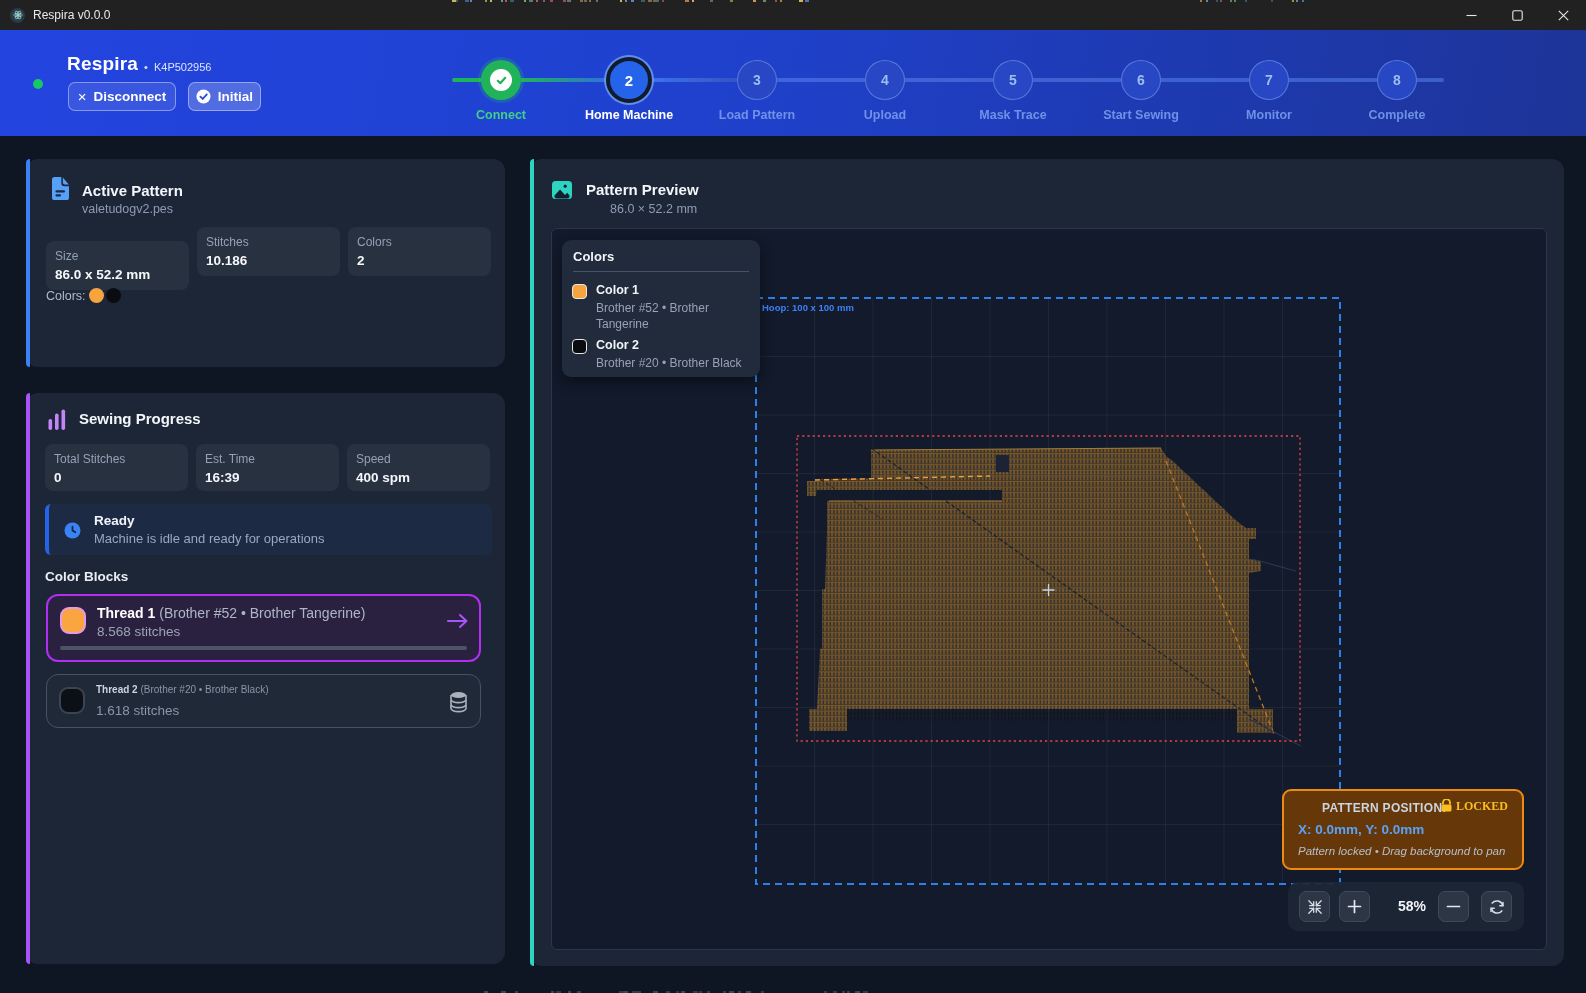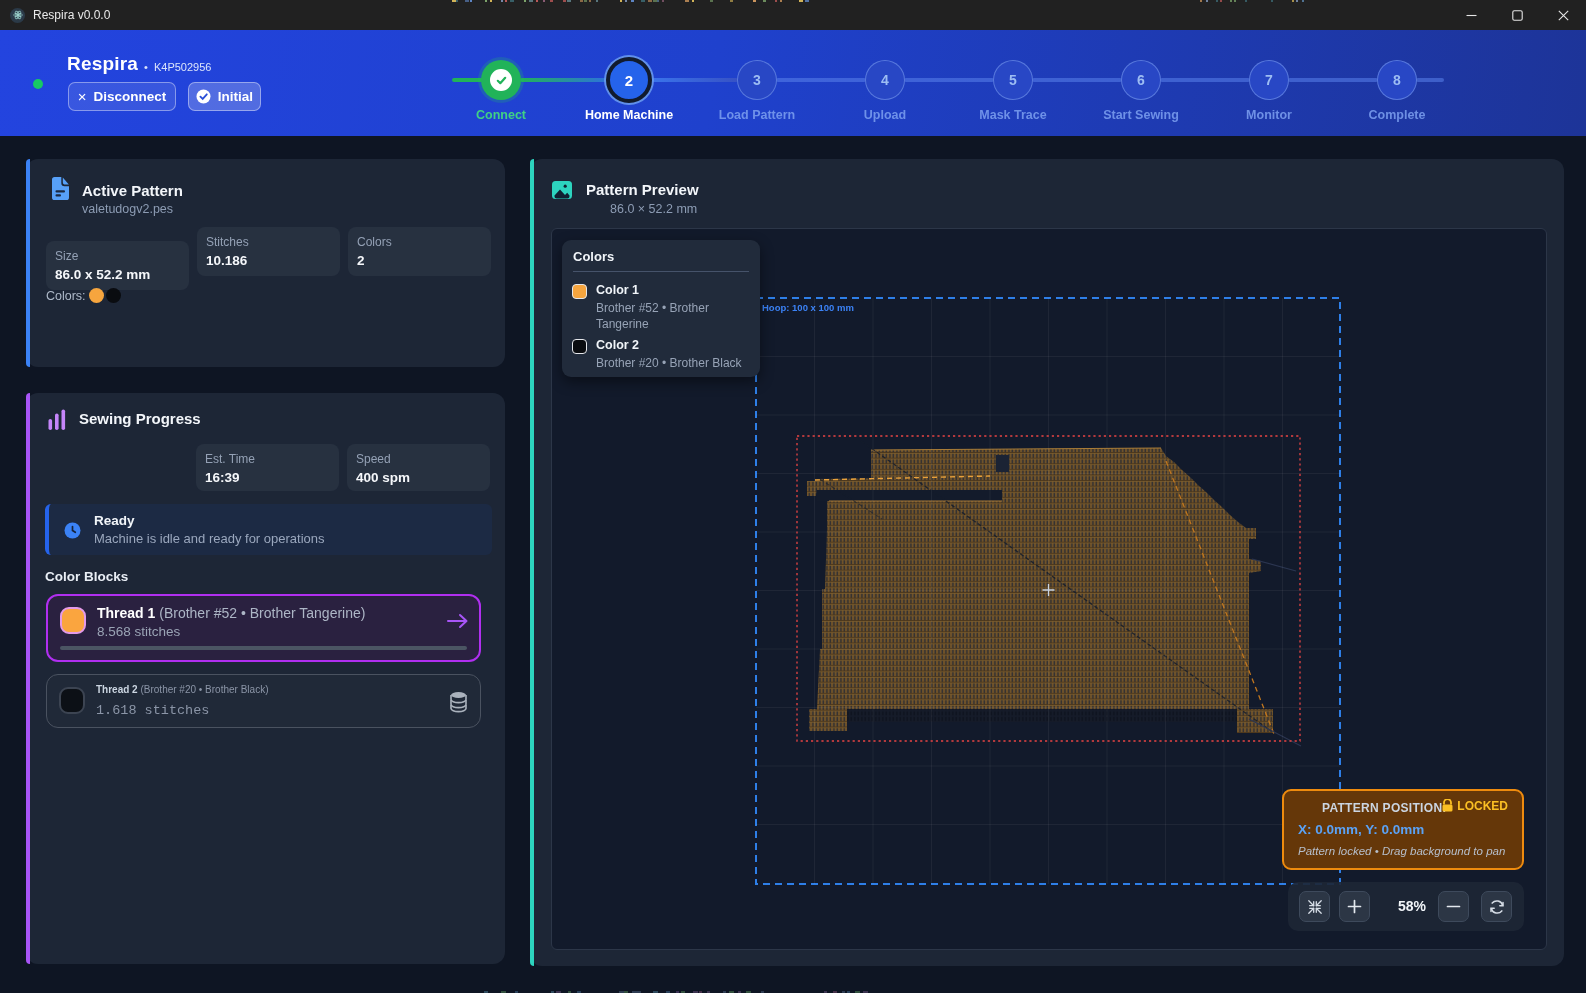--- a/index.html
+++ b/index.html
@@ -61,21 +61,21 @@
 .colorspanel { position:absolute; left:10px; top:11px; width:198px; height:137px; background:#212b3b; border-radius:9px; box-shadow:0 5px 14px rgba(0,0,0,0.45); }
 .cp-title { position:absolute; left:11px; top:9px; color:#f1f5f9; font-size:13px; font-weight:bold; }
 .cp-hr { position:absolute; left:11px; right:11px; top:31px; height:1px; background:#46536a; }
 .cp-swatch { position:absolute; left:10px; width:15px; height:15px; border-radius:4px; border:1.5px solid #e5e7eb; }
 .cp-name { position:absolute; left:34px; color:#f1f5f9; font-size:12.5px; font-weight:bold; }
 .cp-desc { position:absolute; left:34px; color:#97a3b6; font-size:12px; line-height:16px; }
 
 
 .pospanel { position:absolute; left:730px; top:560px; width:242px; height:81px; background:#5e3309; border:2px solid #ee8b0e; border-radius:9px; }
 .pp1 { position:absolute; left:14px; top:10px; color:#cbd5e1; font-size:12px; font-weight:bold; letter-spacing:0.3px;padding-left:24px; }
-.pp-lock { position:absolute; right:14px; top:8px; color:#fbbf24; font-size:12px; font-weight:bold; }
+.pp-lock { position:absolute; right:14px; top:8px; color:#fbbf24; font-size:12px; font-weight:bold;font-family:Liberation Serif, serif; }
 .pp2 { position:absolute; left:14px; top:31px; color:#5ba2f5; font-size:13.5px; font-weight:bold; }
 .pp3 { position:absolute; left:14px; top:54px; color:#b6bfcc; font-size:11.5px; font-style:italic; }
 
 
 .zoombar { position:absolute; left:736px; top:653px; width:236px; height:49px; background:rgba(29,38,53,0.92); border-radius:10px; }
 .zbtn { position:absolute; top:9px; width:31px; height:31px; background:#2c3645; border:1px solid #3e4a5c; border-radius:7px; display:flex; align-items:center; justify-content:center; color:#d6dde6; }
 .zpct { position:absolute; top:16px; left:99px; width:50px; text-align:center; color:#f1f5f9; font-size:14px; font-weight:bold; }
 </style>
 </head>
 <body>
@@ -170,20 +170,24 @@
   </div>
 
   <div class="card card2">
     <div class="accent" style="background:#a855f7;"></div>
     <svg style="position:absolute;left:22px;top:16px;" width="20" height="21" viewBox="0 0 20 21">
       <rect x="0.5" y="10" width="3.6" height="11" rx="1.8" fill="#c585fa"></rect>
       <rect x="7" y="4.5" width="3.6" height="16.5" rx="1.8" fill="#c585fa"></rect>
       <rect x="13.5" y="0.5" width="3.6" height="20.5" rx="1.8" fill="#c585fa"></rect>
     </svg>
     <div class="cardhead-title" style="position:absolute;left:53px;top:17px;">Sewing Progress</div>
+    <div class="statbox" style="left:19px; top:51px; width:143px; height:47px;">
+        <div class="lb">Total Stitches</div>
+        <div class="vl">0</div>
+      </div>
     <div class="statbox" style="left:170px; top:51px; width:143px; height:47px;">
         <div class="lb">Est. Time</div>
         <div class="vl">16:39</div>
       </div>
     <div class="statbox" style="left:321px; top:51px; width:143px; height:47px;">
         <div class="lb">Speed</div>
         <div class="vl">400 spm</div>
       </div>
     <div class="readybox">
       <svg style="position:absolute;left:15px;top:18px;" width="17" height="17" viewBox="0 0 17 17">
@@ -199,21 +203,21 @@
       <div style="position:absolute;left:49px;top:9px;font-size:14px;color:#adb6c6;"><b style="color:#fff;">Thread 1</b> (Brother #52 • Brother Tangerine)</div>
       <div style="position:absolute;left:49px;top:28px;font-size:13.5px;color:#9aa4b5;">8.568 stitches</div>
       <svg style="position:absolute;right:10px;top:17px;" width="22" height="16" viewBox="0 0 22 16">
           <path d="M1 8 h18 M13 2 l6.5 6 l-6.5 6" stroke="#a855f7" stroke-width="2" fill="none" stroke-linecap="round" stroke-linejoin="round"></path>
         </svg>
       <div class="progress"></div>
     </div>
     <div class="thread t2">
       <div class="swatch" style="top:12px; background:#0c1016; border:2px solid #3c4452;"></div>
       <div style="position:absolute;left:49px;top:9px;font-size:10px;color:#8b95a7;"><b style="color:#cbd5e1;">Thread 2</b> (Brother #20 • Brother Black)</div>
-      <div style="position:absolute;left:49px;top:28px;font-size:13.5px;color:#8b95a7;font-family:Liberation Mono, monospace;">1.618 stitches</div>
+      <div style="position:absolute;left:49px;top:28px;font-size:13.5px;color:#8b95a7;">1.618 stitches</div>
       <svg style="position:absolute;right:12px;top:16px;" width="19" height="22" viewBox="0 0 19 22">
         <ellipse cx="9.5" cy="4" rx="7.5" ry="3" fill="#aab2bd"></ellipse>
         <path d="M2 4 v4.6 c0 1.6 3.4 3 7.5 3 s7.5 -1.4 7.5 -3 v-4.6" fill="none" stroke="#aab2bd" stroke-width="1.6"></path>
         <path d="M2 9 v4.6 c0 1.6 3.4 3 7.5 3 s7.5 -1.4 7.5 -3 v-4.6" fill="none" stroke="#aab2bd" stroke-width="1.6"></path>
         <path d="M2 14 v3.6 c0 1.6 3.4 3 7.5 3 s7.5 -1.4 7.5 -3 v-3.6" fill="none" stroke="#aab2bd" stroke-width="1.6"></path>
       </svg>
     </div>
   </div>
 
   <div class="card card3">

